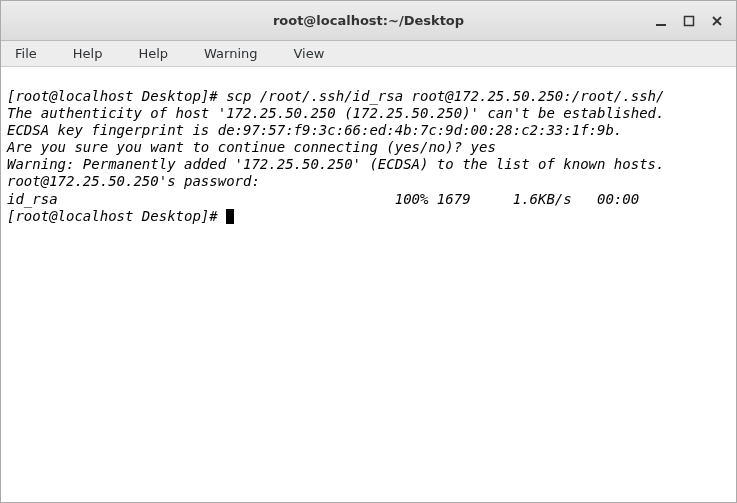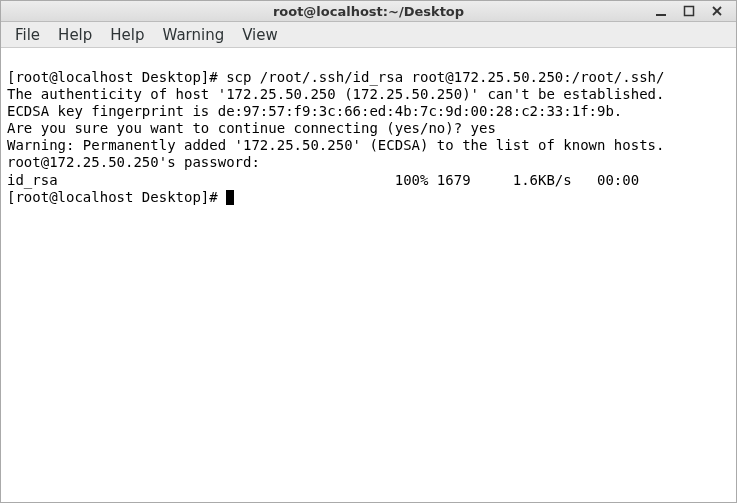--- a/index.html
+++ b/index.html
@@ -8,21 +8,21 @@
       height: 503px;
       background: #fff;
       font-family: "DejaVu Sans", "Liberation Sans", sans-serif;
       font-size: 13px;
       color: #2e3436;
       border: 1px solid #aaa;
       display: flex;
       flex-direction: column;
     }
     .titlebar {
-      height: 21px;
+      height: 40px;
       background: linear-gradient(to bottom, #ededed, #dcdcdc);
       border-bottom: 1px solid #bbb;
       display: flex;
       align-items: center;
       position: relative;
       padding: 0 8px;
     }
     .titlebar .title {
       position: absolute;
       left: 0; right: 0;
@@ -47,38 +47,39 @@
       justify-content: center;
       cursor: default;
     }
     .titlebar .ctrl svg { display: block; }
     .menubar {
       height: 26px;
       background: #ededed;
       border-bottom: 1px solid #ccc;
       display: flex;
       align-items: center;
-      gap: 2px;
+      gap: 20px;
       padding: 0 6px;
-      font-size: 15px;
+      font-size: 13px;
     }
     .menubar .menuitem {
       padding: 3px 8px;
       cursor: default;
     }
     .terminal {
       flex: 1;
       background: #ffffff;
       padding: 4px 6px;
       font-family: "DejaVu Sans Mono", "Liberation Mono", "Courier New", monospace;
       font-size: 14px;
       line-height: 1.22;
       color: #000;
       white-space: pre;
       overflow: hidden;
+      font-style: italic;
     }
     .terminal .line { white-space: pre; }
     .cursor {
       display: inline-block;
       width: 8px;
       height: 15px;
       background: #000;
       vertical-align: text-bottom;
     }
   </style>

